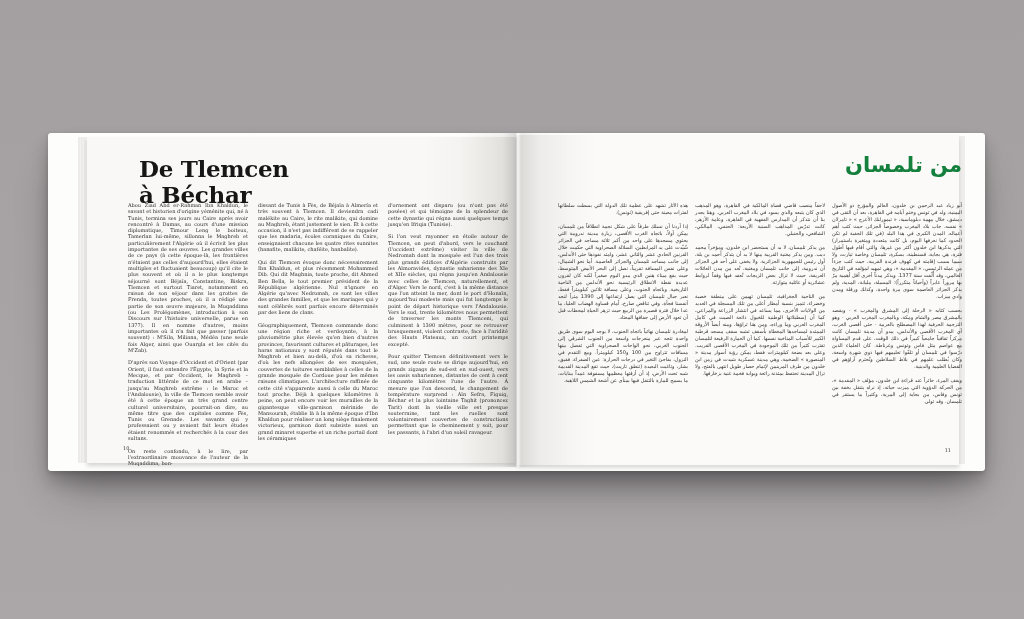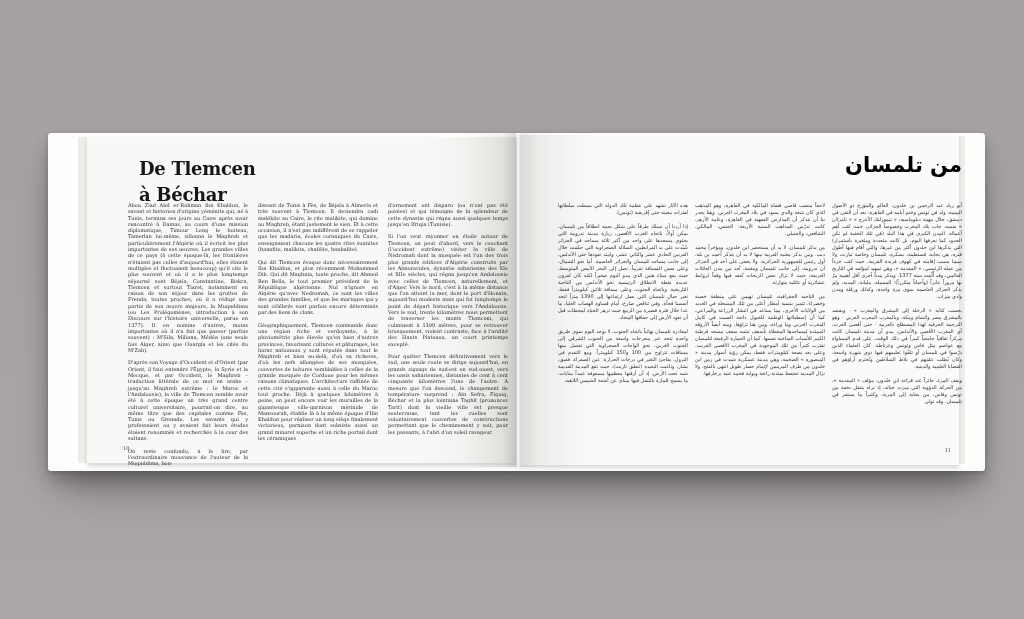--- a/index.html
+++ b/index.html
@@ -68,21 +68,21 @@
       rgba(0,0,0,0.02) 70%,
       rgba(0,0,0,0) 100%);
   }
 
   
   .fr-title {
     position: absolute;
     left: 91px; top: 23px;
     font-family: "DejaVu Serif", serif;
     font-weight: bold;
-    font-size: 18px;
+    font-size: 23px;
     line-height: 26px;
     letter-spacing: -0.3px;
     color: #161616;
   }
   .fr-col {
     position: absolute;
     top: 69px;
     width: 120px;
     font-family: "DejaVu Serif", serif;
     font-size: 5px;
@@ -107,21 +107,21 @@
   
   .ar-title {
     position: absolute;
     right: 23px; top: 20px;
     direction: rtl;
     text-align: right;
     font-family: "DejaVu Sans", sans-serif;
     font-weight: bold;
     font-size: 21px;
     line-height: 25px;
-    color: #000000;
+    color: #15803d;
   }
   .ar-col {
     position: absolute;
     top: 69px;
     width: 130px;
     direction: rtl;
     font-family: "DejaVu Sans", sans-serif;
     font-size: 5px;
     line-height: 7px;
     color: #343332;

